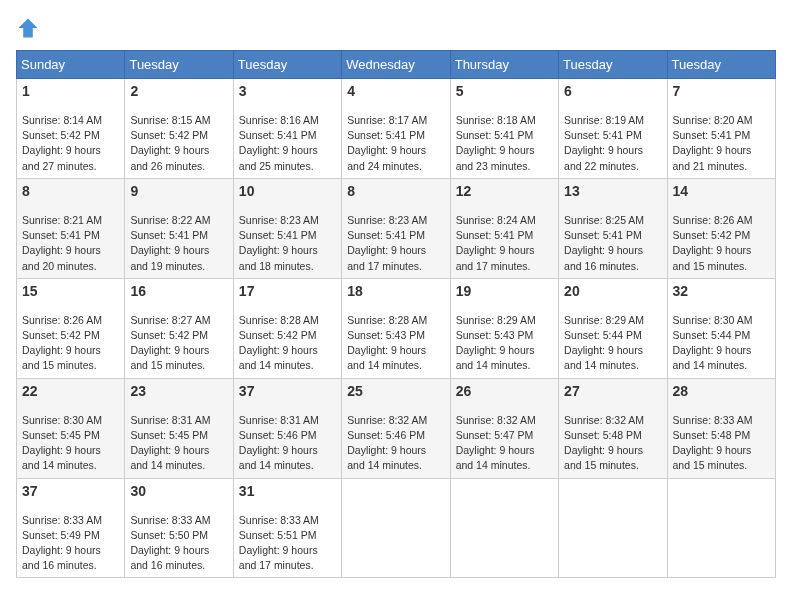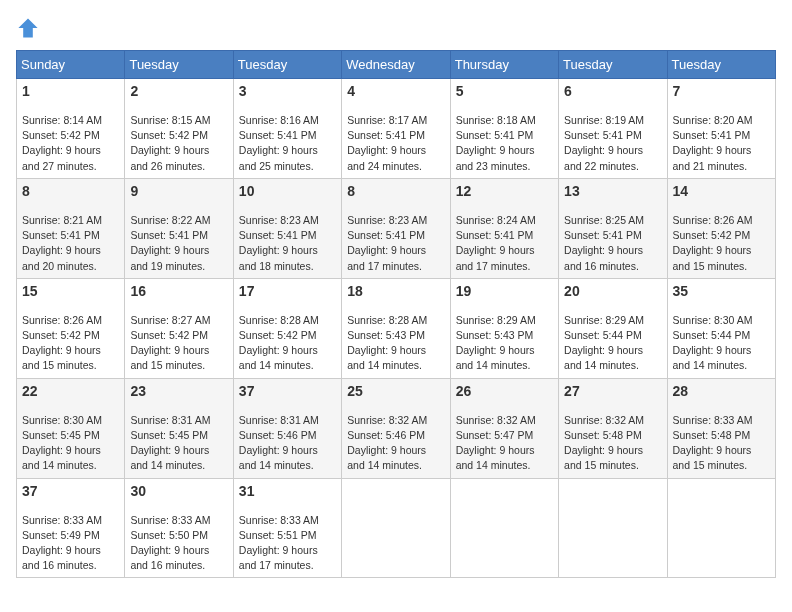--- a/index.html
+++ b/index.html
@@ -284,21 +284,21 @@
         </td>
         <td>
           <span class="day-number">20</span>
           <div class="day-info">
             Sunrise: 8:29 AM<br>
             Sunset: 5:44 PM<br>
             Daylight: 9 hours and 14 minutes.
           </div>
         </td>
         <td>
-          <span class="day-number">35</span>
+          <span class="day-number">32</span>
           <div class="day-info">
             Sunrise: 8:30 AM<br>
             Sunset: 5:44 PM<br>
             Daylight: 9 hours and 14 minutes.
           </div>
         </td>
       </tr>
       <tr>
         <td>
           <span class="day-number">22</span>

